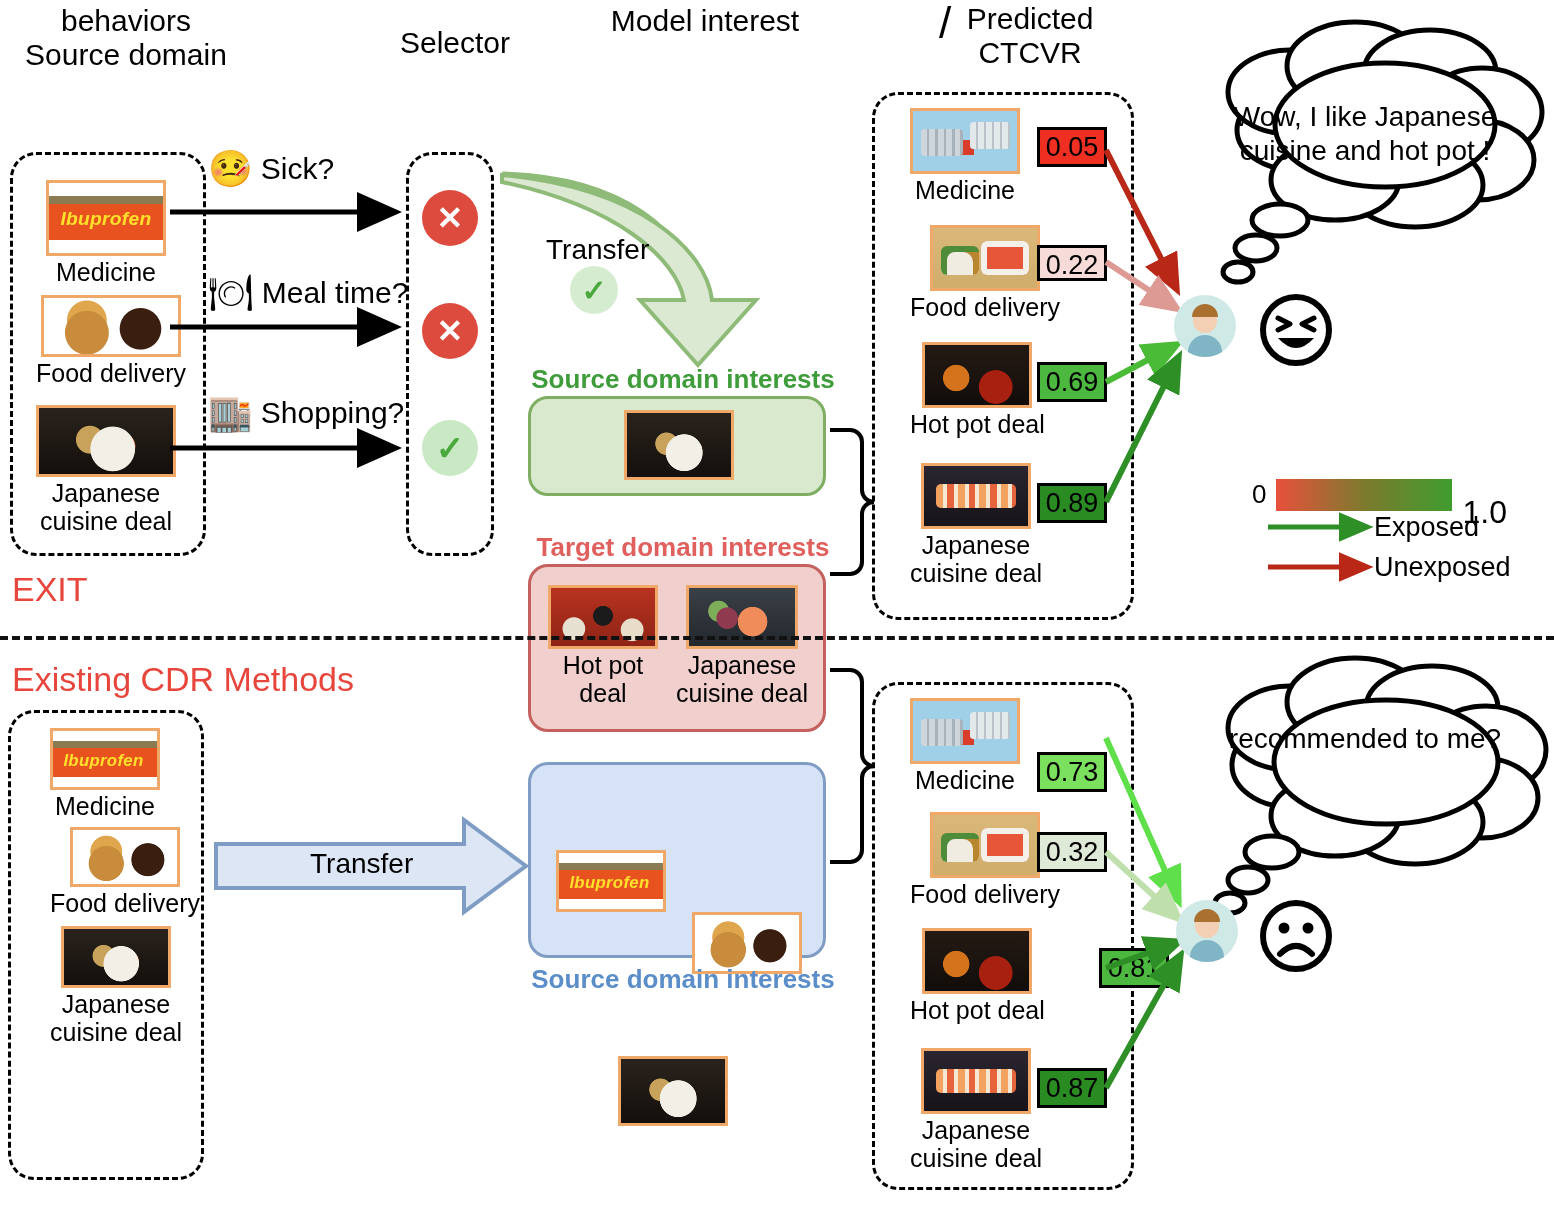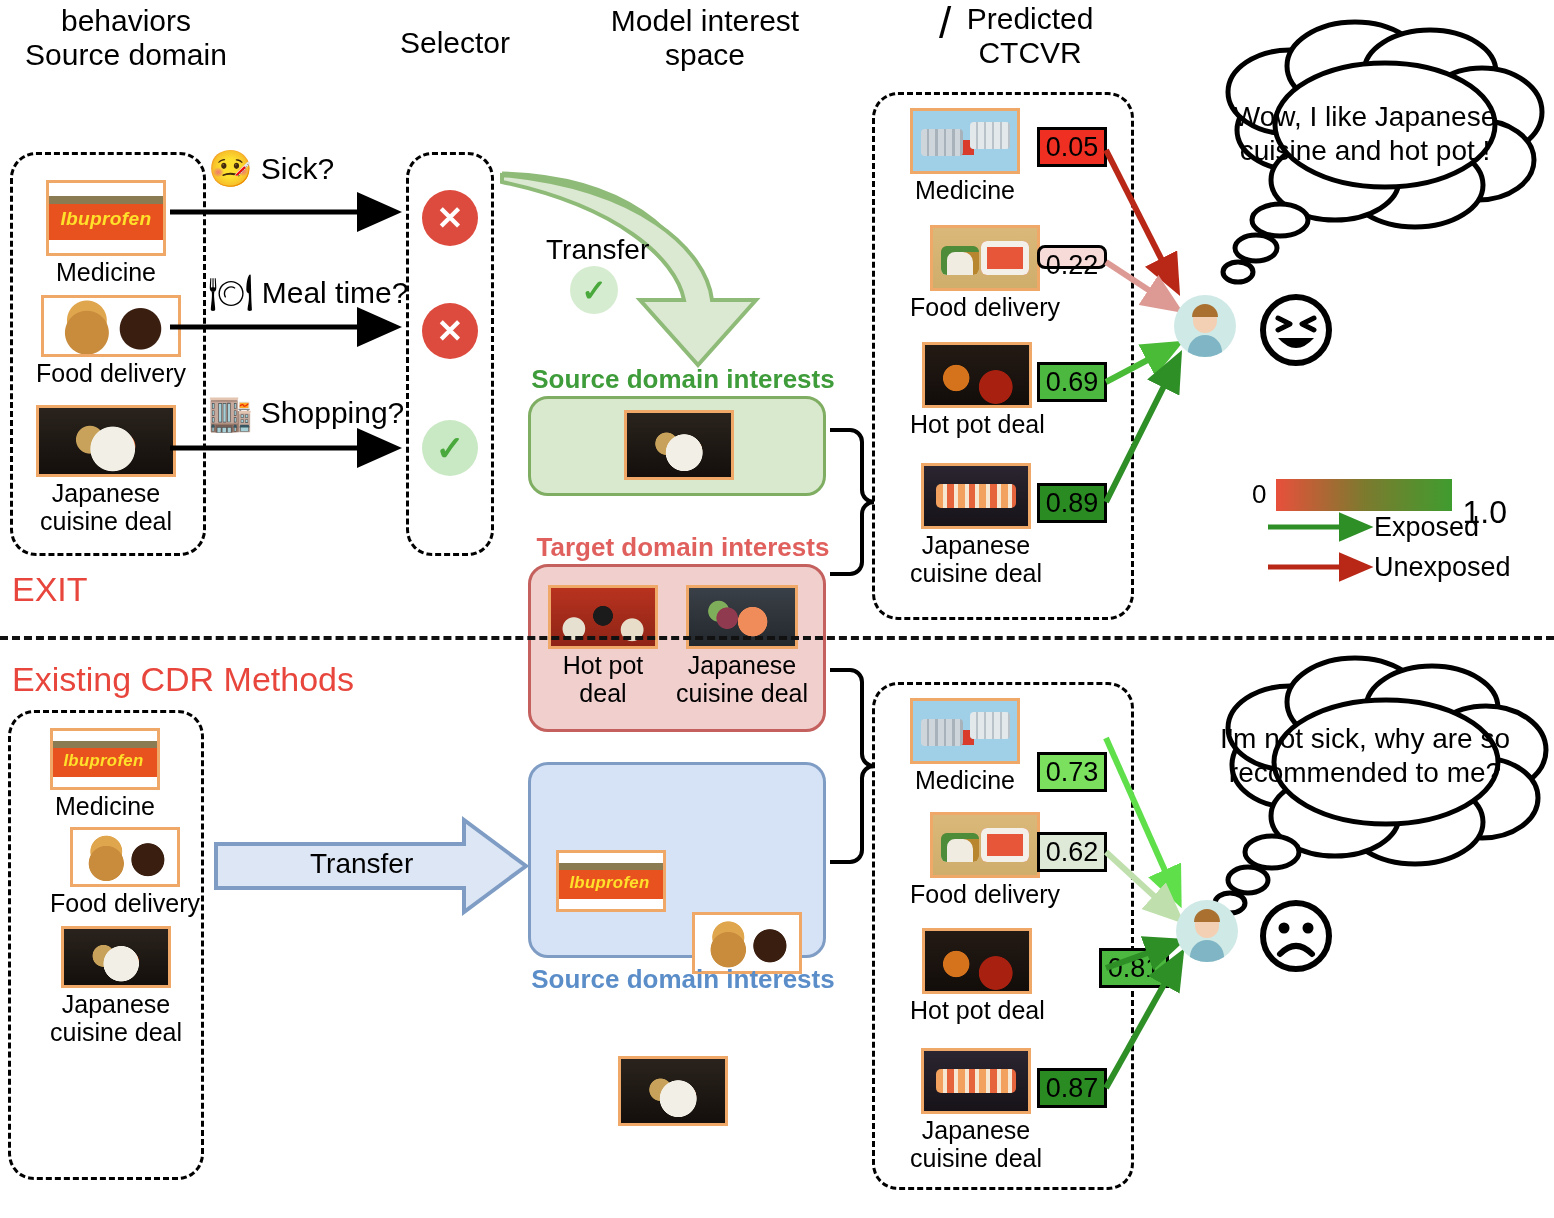--- a/index.html
+++ b/index.html
@@ -94,21 +94,20 @@
 <div class="abs hdr" style="left:6px; top:4px; width:240px;">
 
   <div>behaviors</div>
   <div>Source domain</div>
 </div>
 
 <div class="abs hdr" style="left:330px; top:26px; width:250px;">Selector</div>
 
 <div class="abs hdr" style="left:560px; top:4px; width:290px;">
   <div>Model interest</div>
-  <div>space</div>
 </div>
 
 <div class="abs" style="left:855px; top:2px; width:330px;">
   <div style="display:flex; align-items:flex-start; justify-content:center;">
     <div style="font-size:44px; line-height:0.95; margin:0 4px; font-weight:300;">/</div>
     <div class="hdr" style="width:150px;">
       <div>Predicted</div>
       <div>CTCVR</div>
     </div>
   </div>
@@ -220,21 +219,21 @@
   <div class="cap">Medicine</div>
 </div>
 <div class="abs chip" style="left:1037px; top:127px; width:70px; height:40px; background:#ee2f22;">0.05</div>
 
 <div class="abs item" style="left:910px; top:225px;">
   <div class="thumb" style="width:110px; height:66px;">
     <div class="px tb-bento"></div>
   </div>
   <div class="cap">Food delivery</div>
 </div>
-<div class="abs chip" style="left:1037px; top:245px; width:70px; height:24px; background:#f7dbd8;border-radius:8px;">0.22</div>
+<div class="abs chip" style="left:1037px; top:245px; width:70px; height:36px; background:#f7dbd8;">0.22</div>
 
 <div class="abs item" style="left:910px; top:342px;">
   <div class="thumb" style="width:110px; height:66px;">
     <div class="px tb-hotpot"></div>
   </div>
   <div class="cap">Hot pot deal</div>
 </div>
 <div class="abs chip" style="left:1037px; top:362px; width:70px; height:40px; background:#4cb83f;">0.69</div>
 
 <div class="abs item" style="left:910px; top:463px;">
@@ -383,21 +382,21 @@
   <div class="cap">Medicine</div>
 </div>
 <div class="abs chip" style="left:1037px; top:716px; width:70px; height:40px; background:#7ae05e;margin-top:36px;">0.73</div>
 
 <div class="abs item" style="left:910px; top:812px;">
   <div class="thumb" style="width:110px; height:66px;">
     <div class="px tb-bento"></div>
   </div>
   <div class="cap">Food delivery</div>
 </div>
-<div class="abs chip" style="left:1037px; top:832px; width:70px; height:40px; background:#dfe9d8;">0.62</div>
+<div class="abs chip" style="left:1037px; top:832px; width:70px; height:40px; background:#dfe9d8;">0.32</div>
 
 <div class="abs item" style="left:910px; top:928px;">
   <div class="thumb" style="width:110px; height:66px;">
     <div class="px tb-hotpot"></div>
   </div>
   <div class="cap">Hot pot deal</div>
 </div>
 <div class="abs chip" style="left:1099px; top:948px; width:70px; height:40px; background:#4cb83f;">0.81</div>
 
 <div class="abs item" style="left:910px; top:1048px;">
@@ -442,21 +441,20 @@
     <ellipse cx="145" cy="156" rx="64" ry="40"></ellipse>
     <ellipse cx="196" cy="102" rx="112" ry="62"></ellipse>
   </g>
   <g fill="#fff" stroke="#000" stroke-width="5">
     <ellipse cx="82" cy="192" rx="27" ry="16"></ellipse>
     <ellipse cx="58" cy="220" rx="20" ry="13"></ellipse>
     <ellipse cx="40" cy="243" rx="15" ry="10"></ellipse>
   </g>
 </svg>
 <div class="abs" style="left:1200px; top:722px; width:330px; text-align:center; font-size:28px; line-height:1.2;">
-  <div>I'm not sick, why are so</div>
   <div>recommended to me?</div>
 </div>
 
 <div class="abs" style="left:1176px; top:900px; width:62px; height:62px; border-radius:50%; background:#cfe9e6; display:flex; align-items:flex-end; justify-content:center; overflow:hidden;">
   <div style="width:34px;height:22px;border-radius:17px 17px 0 0;background:#7fb5c4;"></div>
   <div style="position:absolute; top:12px; left:19px; width:24px;height:26px;border-radius:12px;background:#f3cfb4;"></div>
   <div style="position:absolute; top:9px; left:18px; width:26px;height:13px;border-radius:13px 13px 0 0;background:#a9702f;"></div>
 </div>
 <svg style="left:1258px; top:898px; width:80px; height:80px;">
   <circle cx="38" cy="38" r="33" fill="#fff" stroke="#000" stroke-width="6"></circle>

